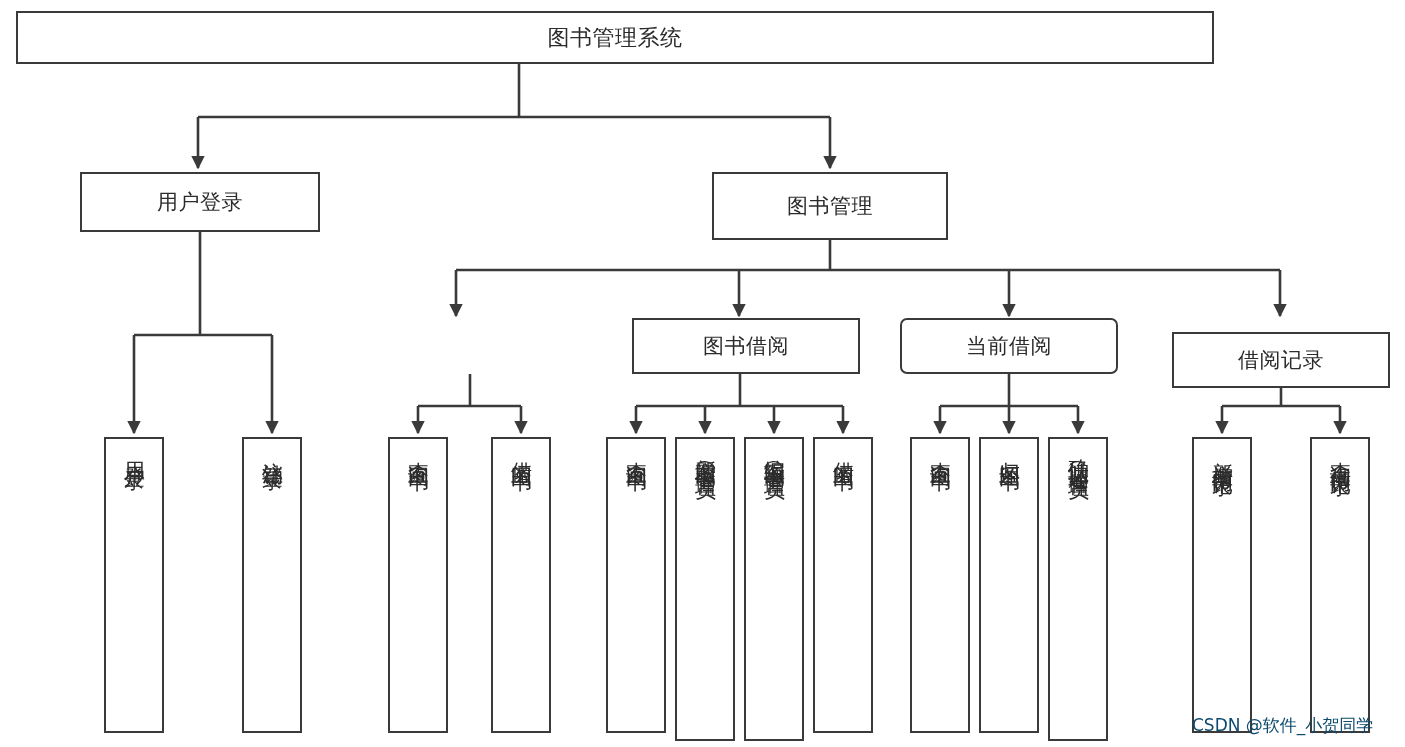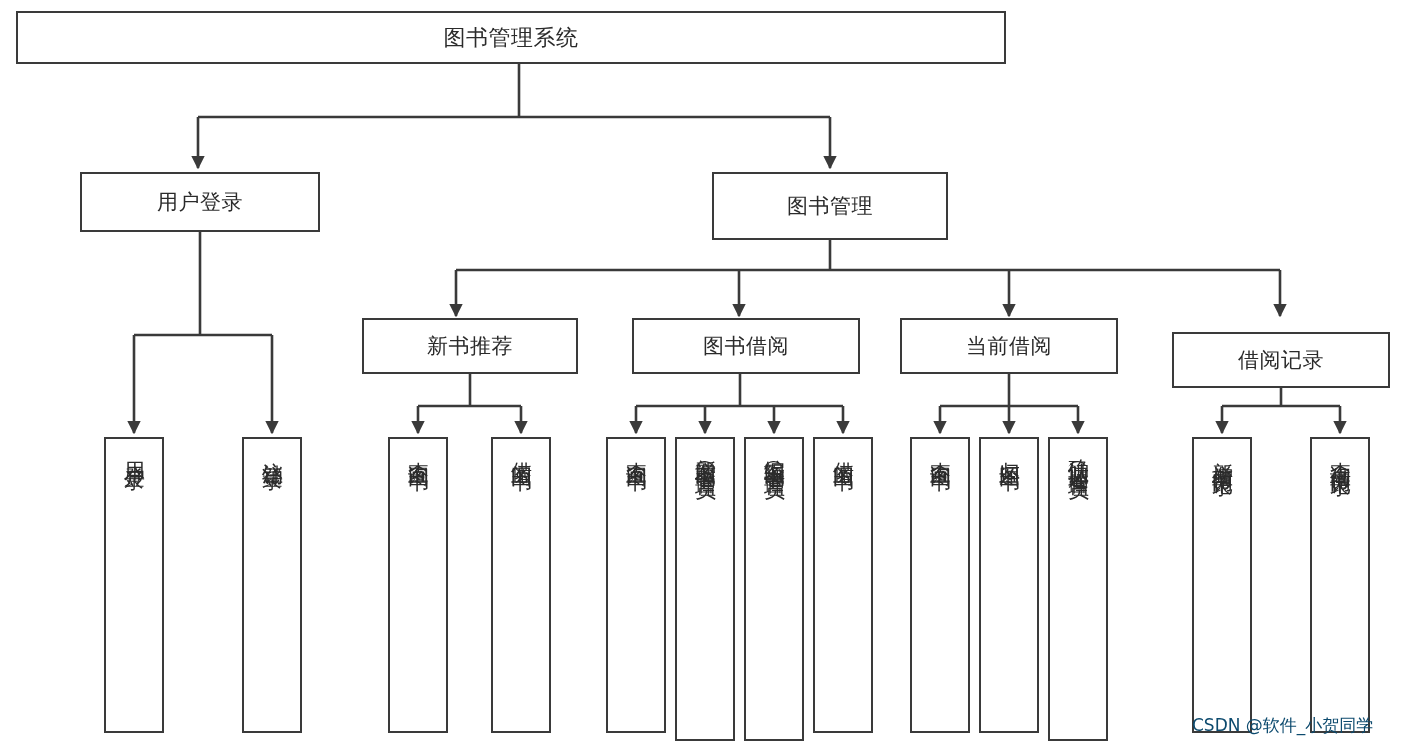--- a/index.html
+++ b/index.html
@@ -123,38 +123,35 @@
       <path d="M 1009 406 L 1009 433" marker-end="url(#arrow)"></path>
       <path d="M 1078 406 L 1078 433" marker-end="url(#arrow)"></path>
 
       <path d="M 1281 374 L 1281 406"></path>
       <path d="M 1222 406 L 1340 406"></path>
       <path d="M 1222 406 L 1222 433" marker-end="url(#arrow)"></path>
       <path d="M 1340 406 L 1340 433" marker-end="url(#arrow)"></path>
     </g>
   </svg>
 
-  <div class="node horiz root" style="left:16px; top:11px; width:990px; height:53px;">
+  <div class="node horiz root" style="left:16px; top:11px; width:1198px; height:53px;">
     <span class="label">图书管理系统</span>
   </div>
 
   <div class="node horiz" style="left:80px; top:172px; width:240px; height:60px;">
     <span class="label">用户登录</span>
   </div>
   <div class="node horiz" style="left:712px; top:172px; width:236px; height:68px;">
     <span class="label">图书管理</span>
   </div>
 
-  <div class="node horiz" style="left:362px; top:318px; width:216px; height:56px;">
-    <span class="label">新书推荐</span>
-  </div>
   <div class="node horiz" style="left:632px; top:318px; width:228px; height:56px;">
     <span class="label">图书借阅</span>
   </div>
-  <div class="node horiz" style="left:900px; top:318px; width:218px; height:56px;">
+  <div class="node horiz" style="left:900px; top:318px; width:218px; height:56px;border-radius:7px;">
     <span class="label">当前借阅</span>
   </div>
   <div class="node horiz" style="left:1172px; top:318px; width:218px; height:56px;margin-top:14px;">
     <span class="label">借阅记录</span>
   </div>
 
   <div class="node vert" style="left:104px; top:437px; width:60px; height:296px;">
     <span class="label">用户登录</span>
   </div>
   <div class="node vert" style="left:242px; top:437px; width:60px; height:296px;">

